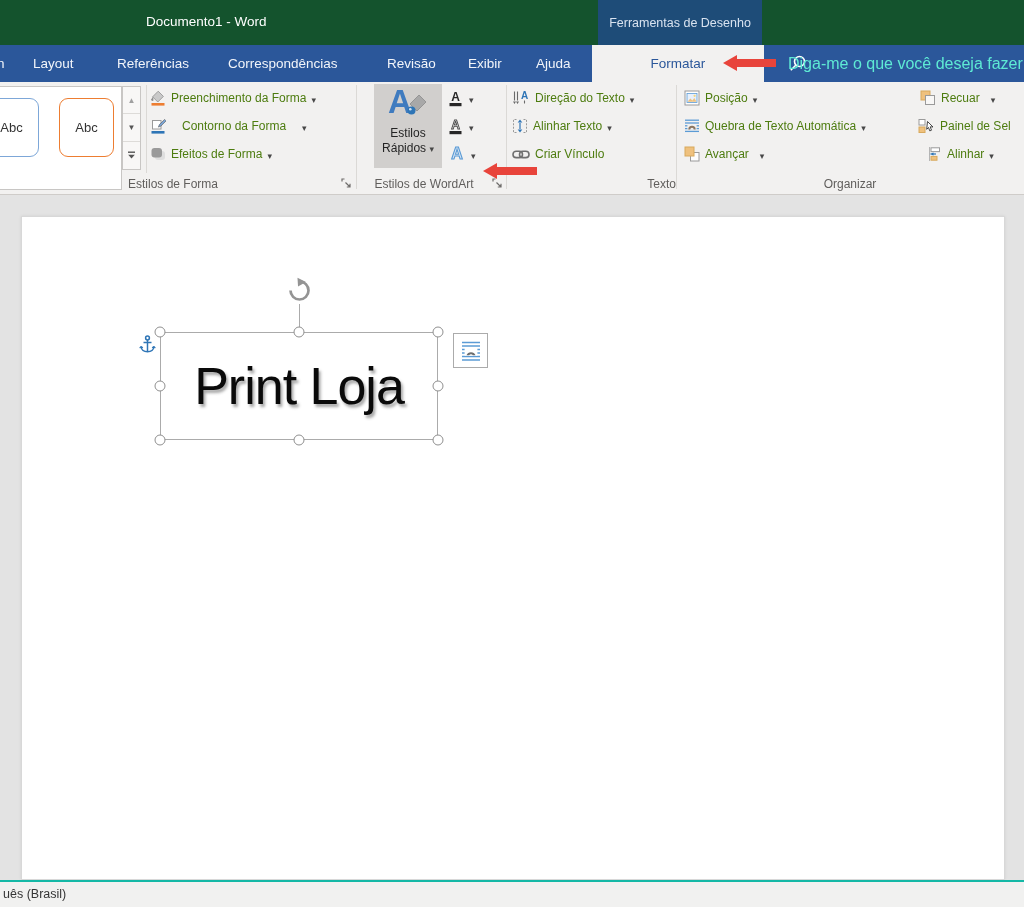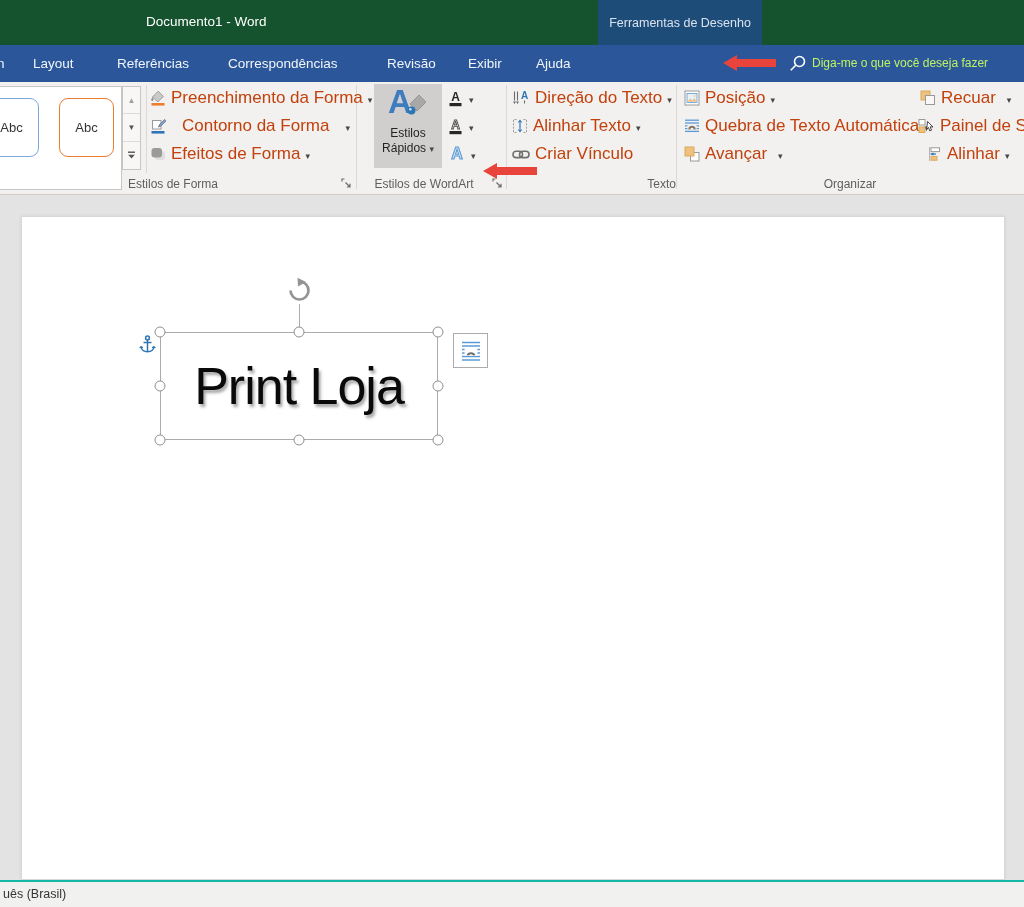--- a/index.html
+++ b/index.html
@@ -11,38 +11,38 @@
   .titlebar { position:absolute; left:0; top:0; width:1024px; height:45px; background:#14532d; }
   .doc-title { position:absolute; left:146px; top:0; line-height:44px; color:#ffffff; font-size:13.5px; }
   .context-header { position:absolute; left:598px; top:0; width:164px; height:45px; background:#1e4c78;
                     display:flex; align-items:center; justify-content:center; color:#d9e3f0; font-size:12.5px; }
 
   
   .tabrow { position:absolute; left:0; top:45px; width:1024px; height:37px; background:#2b579a; }
   .tab { position:absolute; top:0; line-height:37px; color:#f2f5fa; font-size:13.5px; white-space:nowrap; }
   .active-tab { position:absolute; left:592px; top:0; width:172px; height:37px; background:#f2f1f0;
                 display:flex; align-items:center; justify-content:center; color:#2b579a; font-size:13.5px; }
-  .tellme { position:absolute; left:812px; top:0; line-height:37px; color:#bef264; font-size:12px; white-space:nowrap; }
+  .tellme { position:absolute; left:788px; top:0; line-height:37px; color:#5eead4; font-size:16px; white-space:nowrap; }
   .search-ic { position:absolute; left:788px; top:9px; }
 
   
   .red-arrow { position:absolute; height:8px; background:#e8443b; }
   .red-arrow::before { content:""; position:absolute; left:-14px; top:-4.5px; width:0; height:0;
                        border-top:8.5px solid transparent; border-bottom:8.5px solid transparent;
                        border-right:14px solid #e8443b; }
 
   
   .ribbon { position:absolute; left:0; top:82px; width:1024px; height:113px; background:#f2f1f0;
             border-bottom:1px solid #cfccc9; }
   .vsep { position:absolute; top:3px; height:104px; width:1px; background:#dbd9d6; }
   .group-label { position:absolute; top:95px; height:16px; font-size:12px; color:#605e5c; text-align:center; }
   .launcher { position:absolute; top:96px; width:12px; height:12px; cursor:pointer; }
 
   .rbtn { position:absolute; height:20px; display:flex; align-items:center; gap:5px; white-space:nowrap; cursor:pointer; }
-  .rbtn .lbl { font-size:17px; color:#c2410c;text-align:center; }
+  .rbtn .lbl { font-size:12px; color:#4d7c0f;text-align:center; }
   .caret::after { content:"▾"; font-size:9px; color:#474747; line-height:1; }
 
   
   .gallery { position:absolute; left:0; top:4px; width:122px; height:104px; background:#ffffff;
              border:1px solid #c8c6c4; border-left:none; overflow:hidden; }
   .abc-box { position:absolute; top:11px; width:55px; height:59px; border-radius:9px; background:#fff;
              display:flex; align-items:center; justify-content:center; font-size:13px; color:#333; cursor:pointer; }
   .gal-scroll { position:absolute; left:122px; top:4px; width:19px; height:84px; background:#f8f7f6;
                 border:1px solid #c8c6c4; }
   .gal-btn { height:27.3px; display:flex; align-items:center; justify-content:center; border-bottom:1px solid #dddbd8;
@@ -95,20 +95,23 @@
   </div>
 
   <div class="tabrow">
     <span class="tab" style="left:-3px">n</span>
     <span class="tab" style="left:33px">Layout</span>
     <span class="tab" style="left:117px">Referências</span>
     <span class="tab" style="left:228px">Correspondências</span>
     <span class="tab" style="left:387px">Revisão</span>
     <span class="tab" style="left:468px">Exibir</span>
     <span class="tab" style="left:536px">Ajuda</span>
+    <div class="active-tab">
+      <span>Formatar</span>
+    </div>
     <span class="search-ic">
       <svg width="19" height="19" viewBox="0 0 19 19">
           <circle cx="11.5" cy="7.5" r="5" fill="none" stroke="#ffffff" stroke-width="1.6"></circle>
           <path d="M7.7 11.3 L2.8 16.2" stroke="#ffffff" stroke-width="1.6"></path>
         </svg>
     </span>
     <span class="tellme">Diga-me o que você deseja fazer</span>
     <div class="red-arrow" style="left:737px; top:14px; width:39px;"></div>
   </div>
 

